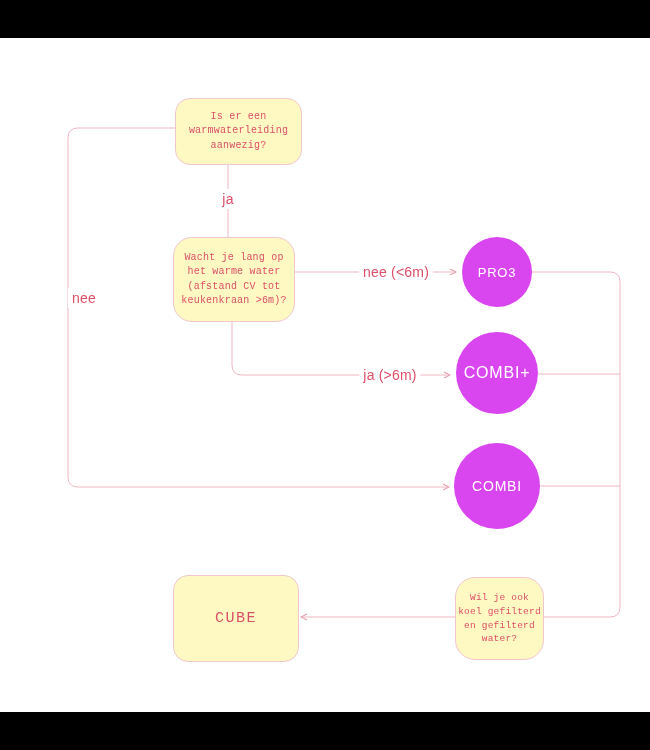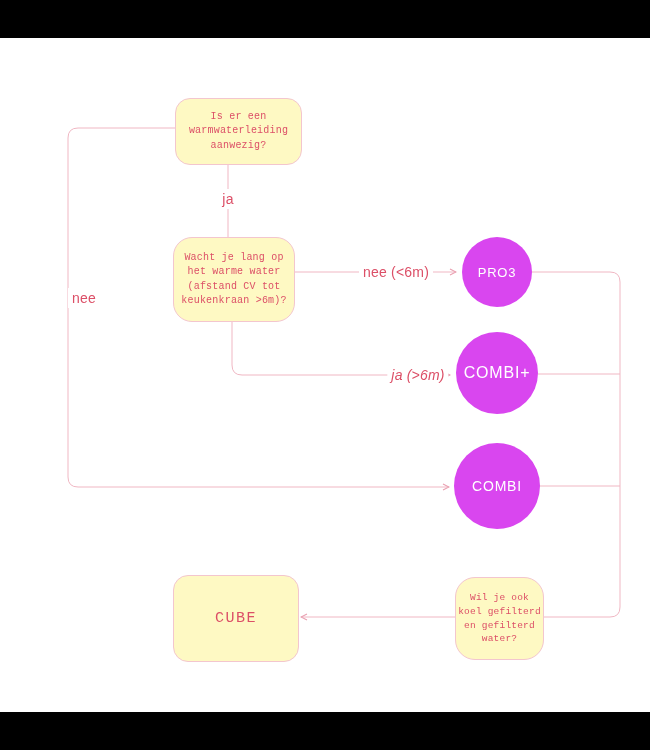--- a/index.html
+++ b/index.html
@@ -100,17 +100,17 @@
     <span>COMBI+</span>
   </div>
 
   <div class="circle" style="left:454px;top:443px;width:86px;height:86px;font-size:14px;justify-content:center;">
     <span>COMBI</span>
   </div>
 
   <span class="lbl" style="left:228px;top:199px;">ja</span>
   <span class="lbl" style="left:84px;top:298px;">nee</span>
   <span class="lbl" style="left:396px;top:272px;">nee (&lt;6m)</span>
-  <span class="lbl" style="left:418px;top:375px;font-style:italic;">ja (&gt;6m)</span>
+  <span class="lbl" style="left:390px;top:375px;">ja (&gt;6m)</span>
 
   <div class="bar bottom"></div>
 
 </div>
 
 </body></html>

